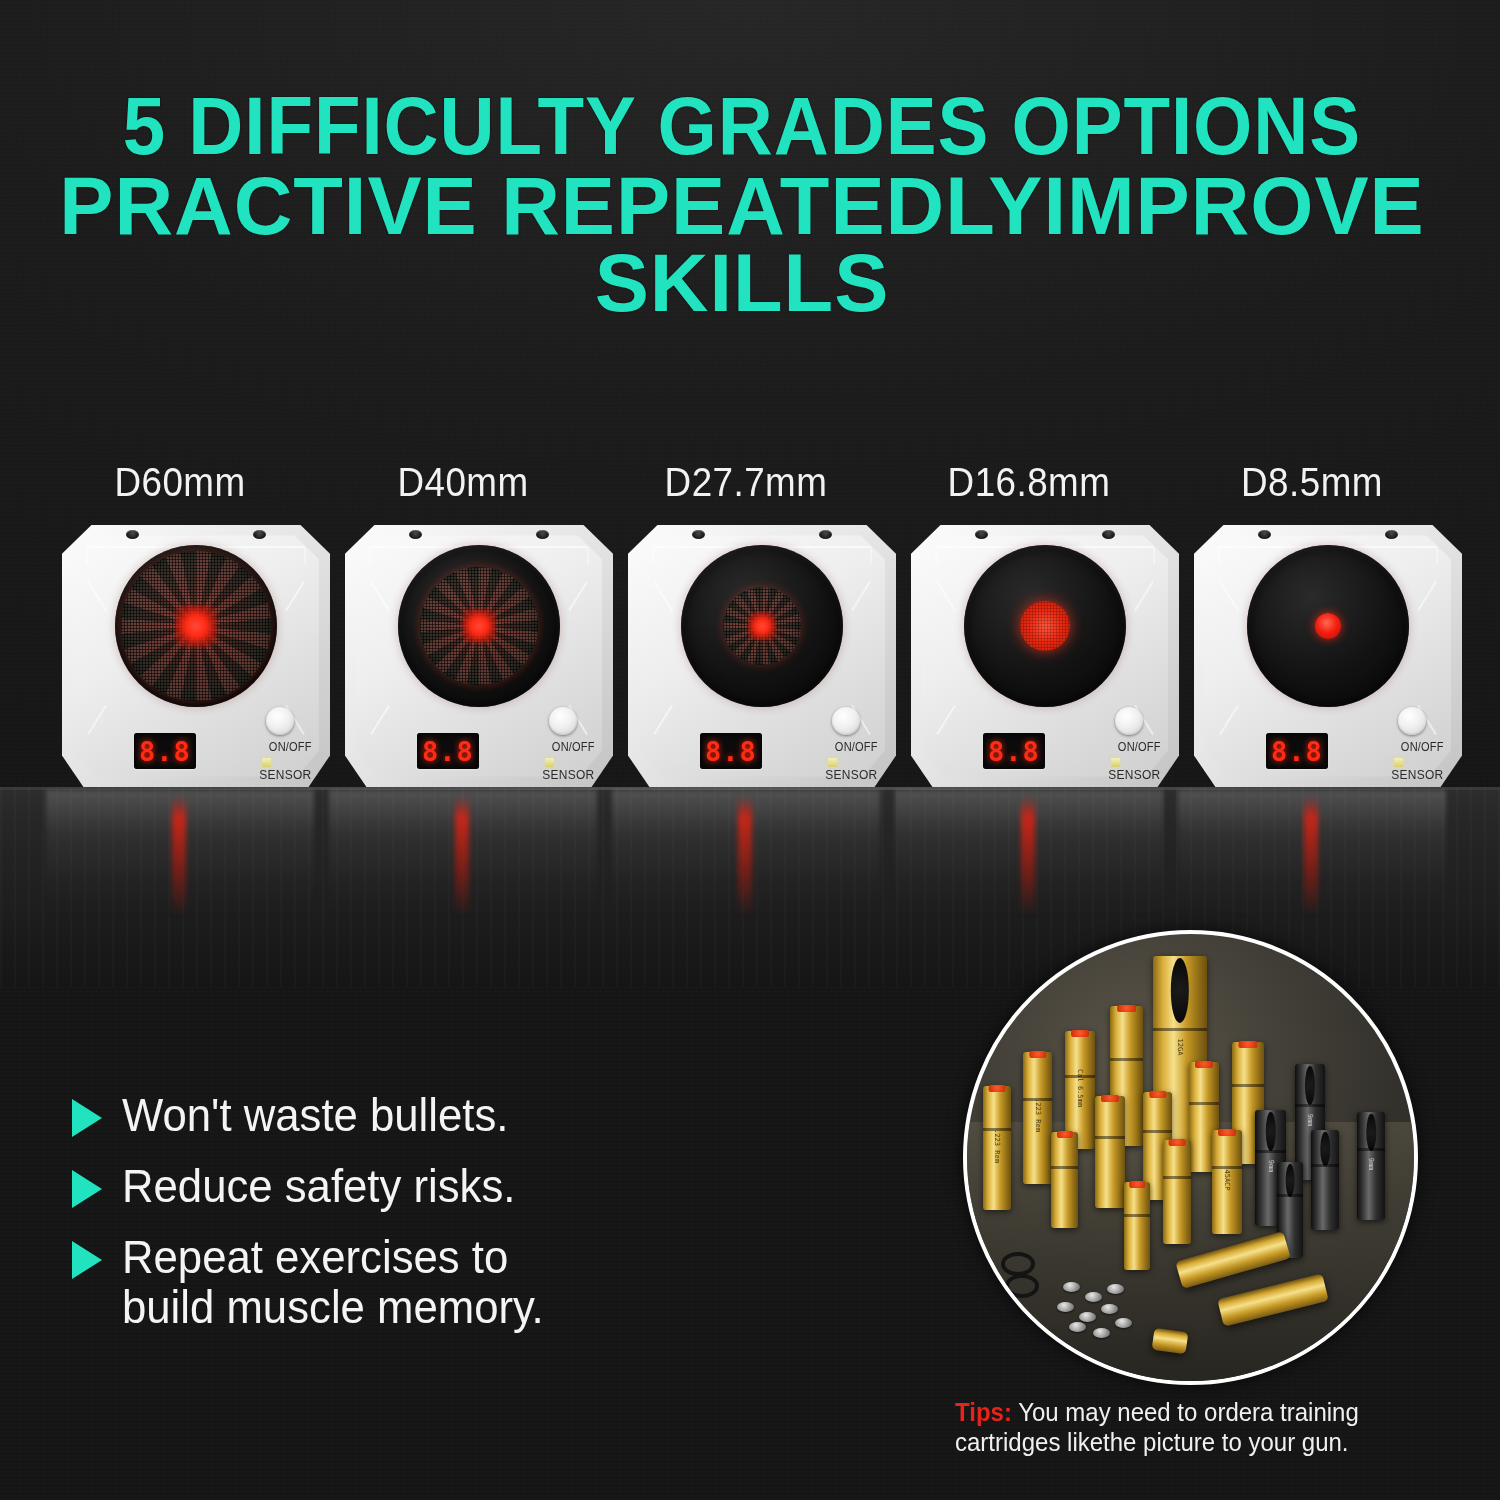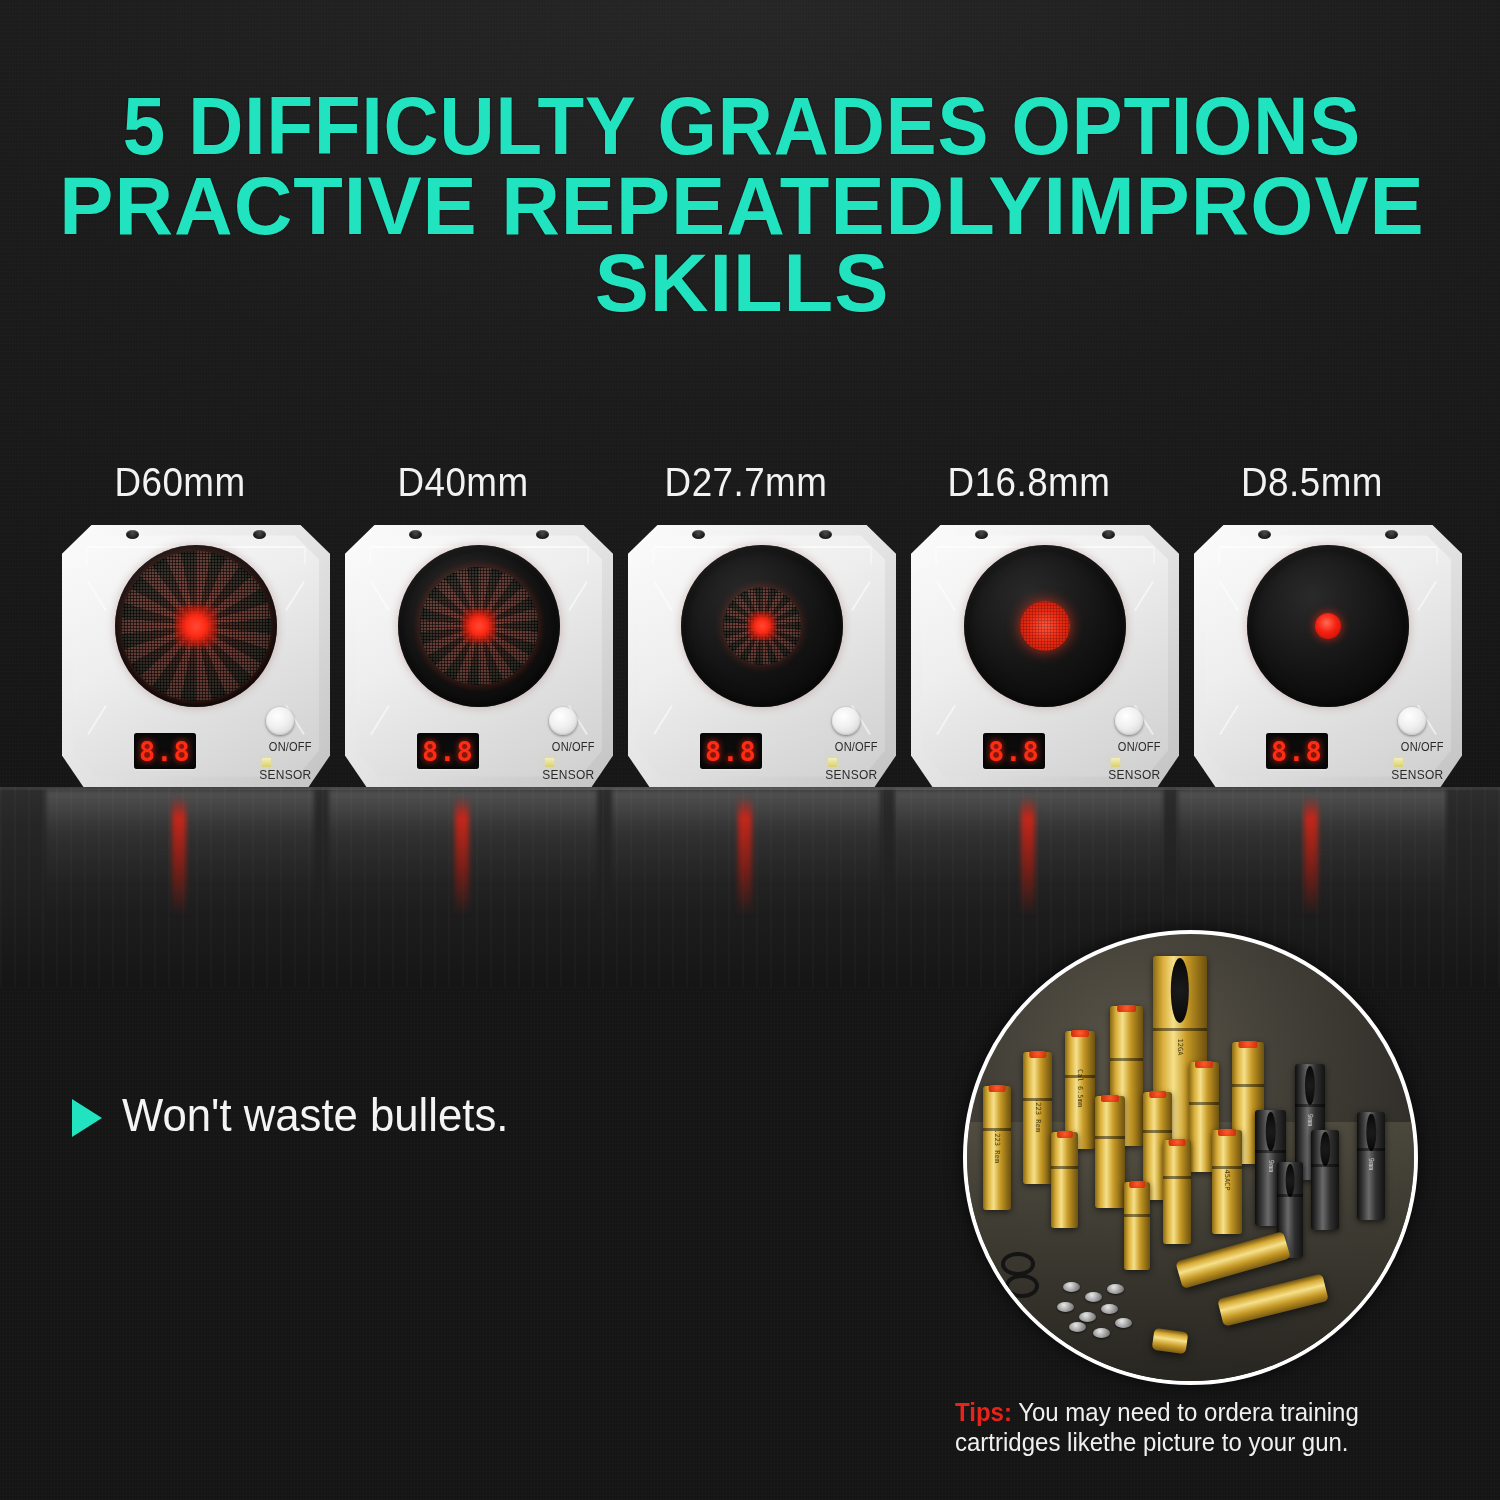--- a/index.html
+++ b/index.html
@@ -466,20 +466,29 @@
   <div class="refl-red" style="left:738px"></div>
   <div class="refl-red" style="left:1021px"></div>
   <div class="refl-red" style="left:1304px"></div>
 </div>
 
 <div class="benefits">
   <div class="benefit">
     <div class="arrow"></div>
     <div class="benefit-text">Won't waste bullets.</div>
   </div>
+  <div class="benefit">
+    <div class="arrow"></div>
+    <div class="benefit-text">Reduce safety risks.</div>
+  </div>
+  <div class="benefit">
+    <div class="arrow"></div>
+    <div class="benefit-text">Repeat exercises to
+build muscle memory.</div>
+  </div>
 </div>
 
 <div class="photo-wrap">
   <div class="photo-circle">
     <div class="photo-floor"></div>
 
     <div class="cart gold" style="left:186px;top:22px;width:54px;height:190px">
       <div class="hole"></div>
       <div class="ring" style="top:72px"></div>
       <div class="cart-label">12GA</div>

